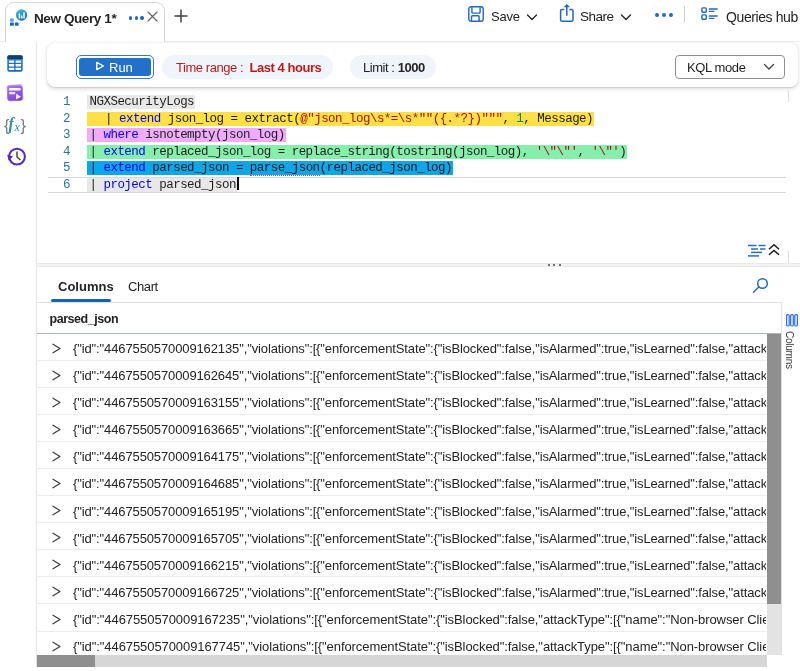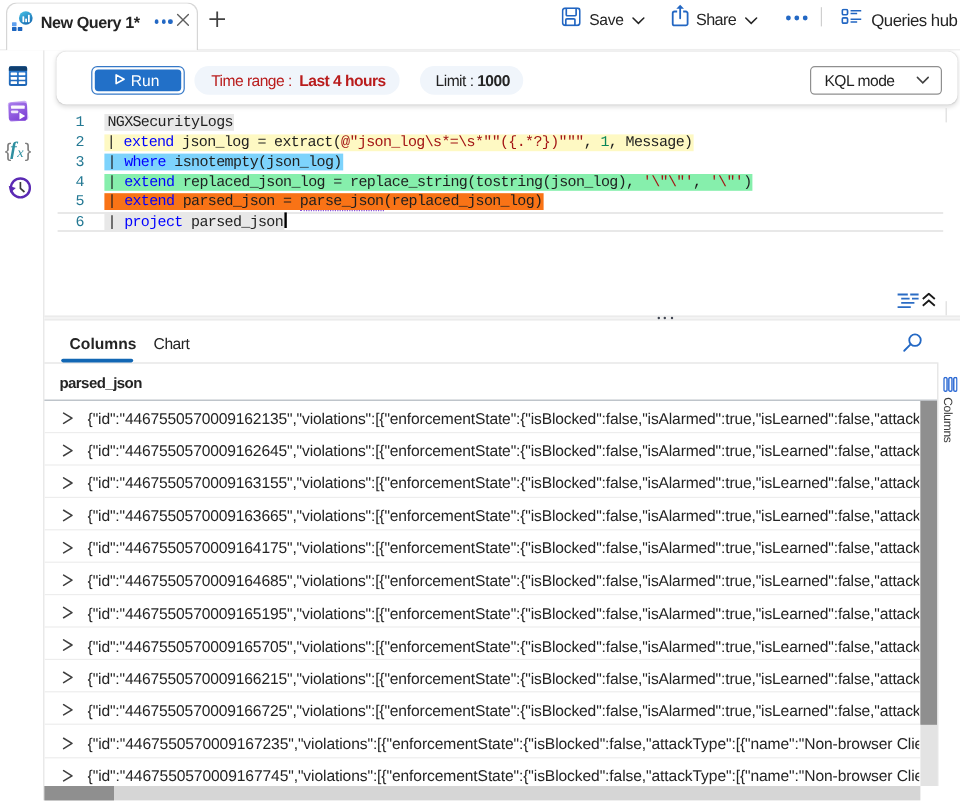--- a/index.html
+++ b/index.html
@@ -126,27 +126,27 @@
 <div class="abs" style="left:363px;top:59.5px;font-size:13px;letter-spacing:-0.45px;color:#242424;">Limit : <b>1000</b></div>
 <div class="abs" style="left:675px;top:54.5px;width:110px;height:24px;border:1px solid #8f8f8f;border-radius:4px;background:#fff;"></div>
 <div class="abs" style="left:687px;top:59.5px;font-size:13px;letter-spacing:-0.4px;color:#1f1f1f;">KQL mode</div>
 <svg class="abs" style="left:763px;top:63px" width="12" height="8" viewBox="0 0 12 8">
 <path d="M1.5 1.5 L6 6 L10.5 1.5" fill="none" stroke="#424242" stroke-width="1.3" stroke-linecap="round"></path>
   </svg>
 <div class="abs" style="left:48px;top:176.5px;width:738px;height:16.5px;border-top:1px solid #d9d9d9;border-bottom:1px solid #d9d9d9;"></div>
 <div class="abs mono" style="left:40px;top:94.0px;width:30px;text-align:right;color:#237893;font-size:12.5px;letter-spacing:-0.53px;line-height:16.5px;white-space:pre;">1</div>
 <div class="abs mono" style="left:87px;top:94.0px;color:#1e1e1e;font-size:12.5px;letter-spacing:-0.53px;line-height:16.5px;white-space:pre;"><span style="background:#e8e8e8;padding:0 1px 0 2.5px;">NGXSecurityLogs</span></div>
 <div class="abs mono" style="left:40px;top:110.5px;width:30px;text-align:right;color:#237893;font-size:12.5px;letter-spacing:-0.53px;line-height:16.5px;white-space:pre;">2</div>
-<div class="abs mono" style="left:87px;top:110.5px;color:#1e1e1e;font-size:12.5px;letter-spacing:-0.53px;line-height:16.5px;white-space:pre;"><span style="background:#fef9c3;padding:0 1px 0 2px;margin-top:34px;">| <span style="color:#0000ff;">extend</span> json_log = extract(<span style="color:#a31515;">@"json_log\s*=\s*""({.*?})"""</span>, <span style="color:#098658;">1</span>, Message)</span></div>
+<div class="abs mono" style="left:87px;top:110.5px;color:#1e1e1e;font-size:12.5px;letter-spacing:-0.53px;line-height:16.5px;white-space:pre;"><span style="background:#fde047;padding:0 1px 0 18px;margin-top:34px;">| <span style="color:#0000ff;">extend</span> json_log = extract(<span style="color:#a31515;">@"json_log\s*=\s*""({.*?})"""</span>, <span style="color:#098658;">1</span>, Message)</span></div>
 <div class="abs mono" style="left:40px;top:127.0px;width:30px;text-align:right;color:#237893;font-size:12.5px;letter-spacing:-0.53px;line-height:16.5px;white-space:pre;">3</div>
-<div class="abs mono" style="left:87px;top:127.0px;color:#1e1e1e;font-size:12.5px;letter-spacing:-0.53px;line-height:16.5px;white-space:pre;"><span style="background:#7dd3fc;padding:0 1px 0 2.5px;">| <span style="color:#0000ff;">where</span> isnotempty(json_log)</span></div>
+<div class="abs mono" style="left:87px;top:127.0px;color:#1e1e1e;font-size:12.5px;letter-spacing:-0.53px;line-height:16.5px;white-space:pre;"><span style="background:#f0abfc;padding:0 1px 0 2.5px;">| <span style="color:#0000ff;">where</span> isnotempty(json_log)</span></div>
 <div class="abs mono" style="left:40px;top:143.5px;width:30px;text-align:right;color:#237893;font-size:12.5px;letter-spacing:-0.53px;line-height:16.5px;white-space:pre;">4</div>
 <div class="abs mono" style="left:87px;top:143.5px;color:#1e1e1e;font-size:12.5px;letter-spacing:-0.53px;line-height:16.5px;white-space:pre;"><span style="background:#86efac;padding:0 1px 0 2.5px;">| <span style="color:#0000ff;">extend</span> replaced_json_log = replace_string(tostring(json_log), <span style="color:#a31515;">'\"\"'</span>, <span style="color:#a31515;">'\"'</span>)</span></div>
 <div class="abs mono" style="left:40px;top:160.0px;width:30px;text-align:right;color:#237893;font-size:12.5px;letter-spacing:-0.53px;line-height:16.5px;white-space:pre;">5</div>
-<div class="abs mono" style="left:87px;top:160.0px;color:#1e1e1e;font-size:12.5px;letter-spacing:-0.53px;line-height:16.5px;white-space:pre;"><span style="background:#f97316;padding:0 1px 0 2.5px;text-align:right;">| <span style="color:#0000ff;">extend</span> parsed_json = <span style="border-bottom:1.6px dotted #8a54d6;">parse_json</span>(replaced_json_log)</span></div>
+<div class="abs mono" style="left:87px;top:160.0px;color:#1e1e1e;font-size:12.5px;letter-spacing:-0.53px;line-height:16.5px;white-space:pre;"><span style="background:#0ea5e9;padding:0 1px 0 2.5px;text-align:right;">| <span style="color:#0000ff;">extend</span> parsed_json = <span style="border-bottom:1.6px dotted #8a54d6;">parse_json</span>(replaced_json_log)</span></div>
 <div class="abs mono" style="left:40px;top:176.5px;width:30px;text-align:right;color:#237893;font-size:12.5px;letter-spacing:-0.53px;line-height:16.5px;white-space:pre;">6</div>
 <div class="abs mono" style="left:87px;top:176.5px;color:#1e1e1e;font-size:12.5px;letter-spacing:-0.53px;line-height:16.5px;white-space:pre;"><span style="background:#e8e8e8;padding:0 1px 0 2.5px;">| <span style="color:#0000ff;">project</span> parsed_json</span><span style="display:inline-block;width:1.6px;height:13px;background:#000;vertical-align:-2px;"></span></div>
 <svg class="abs" style="left:747px;top:244px" width="20" height="14" viewBox="0 0 20 14">
 <g stroke="#2b6cc4" stroke-width="1.5">
 <path d="M1 1.4 H9.5 M11.5 1.4 H18.5"></path>
 <path d="M4 4.9 H11 M13 4.9 H18.5"></path>
 <path d="M4 8.4 H15"></path>
 <path d="M1 11.9 H12"></path>
 </g>
   </svg>

